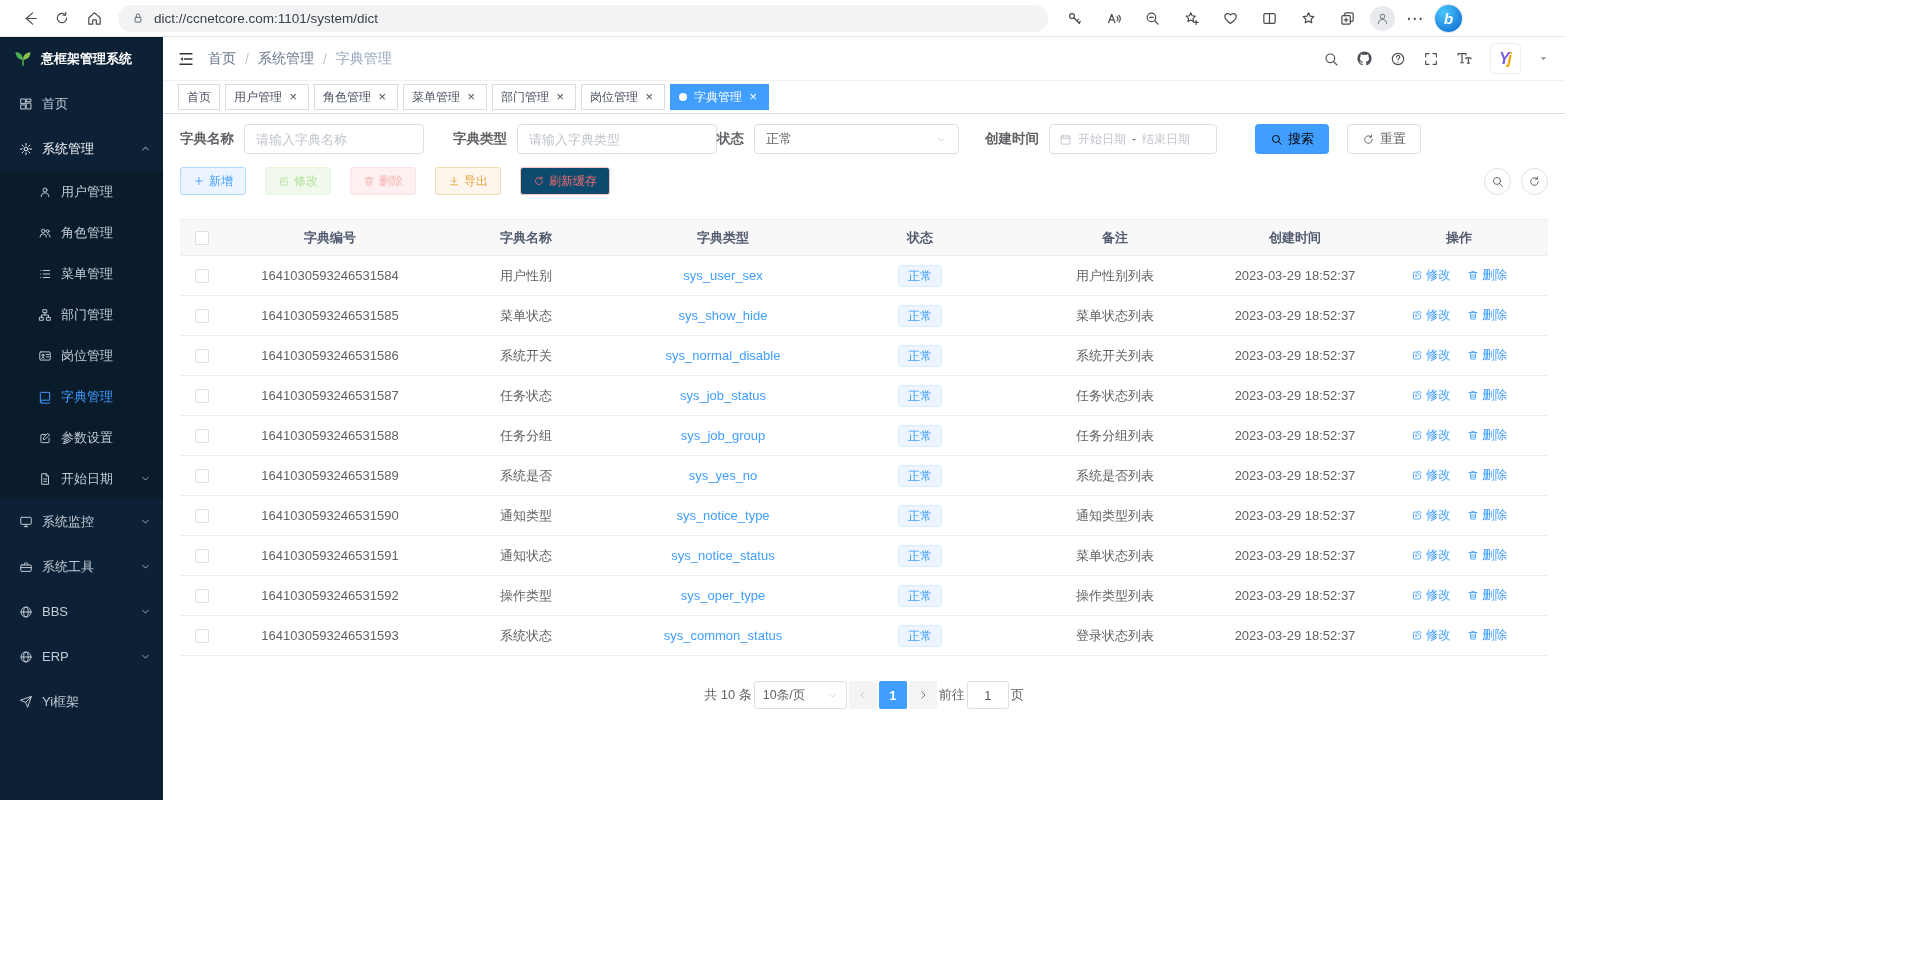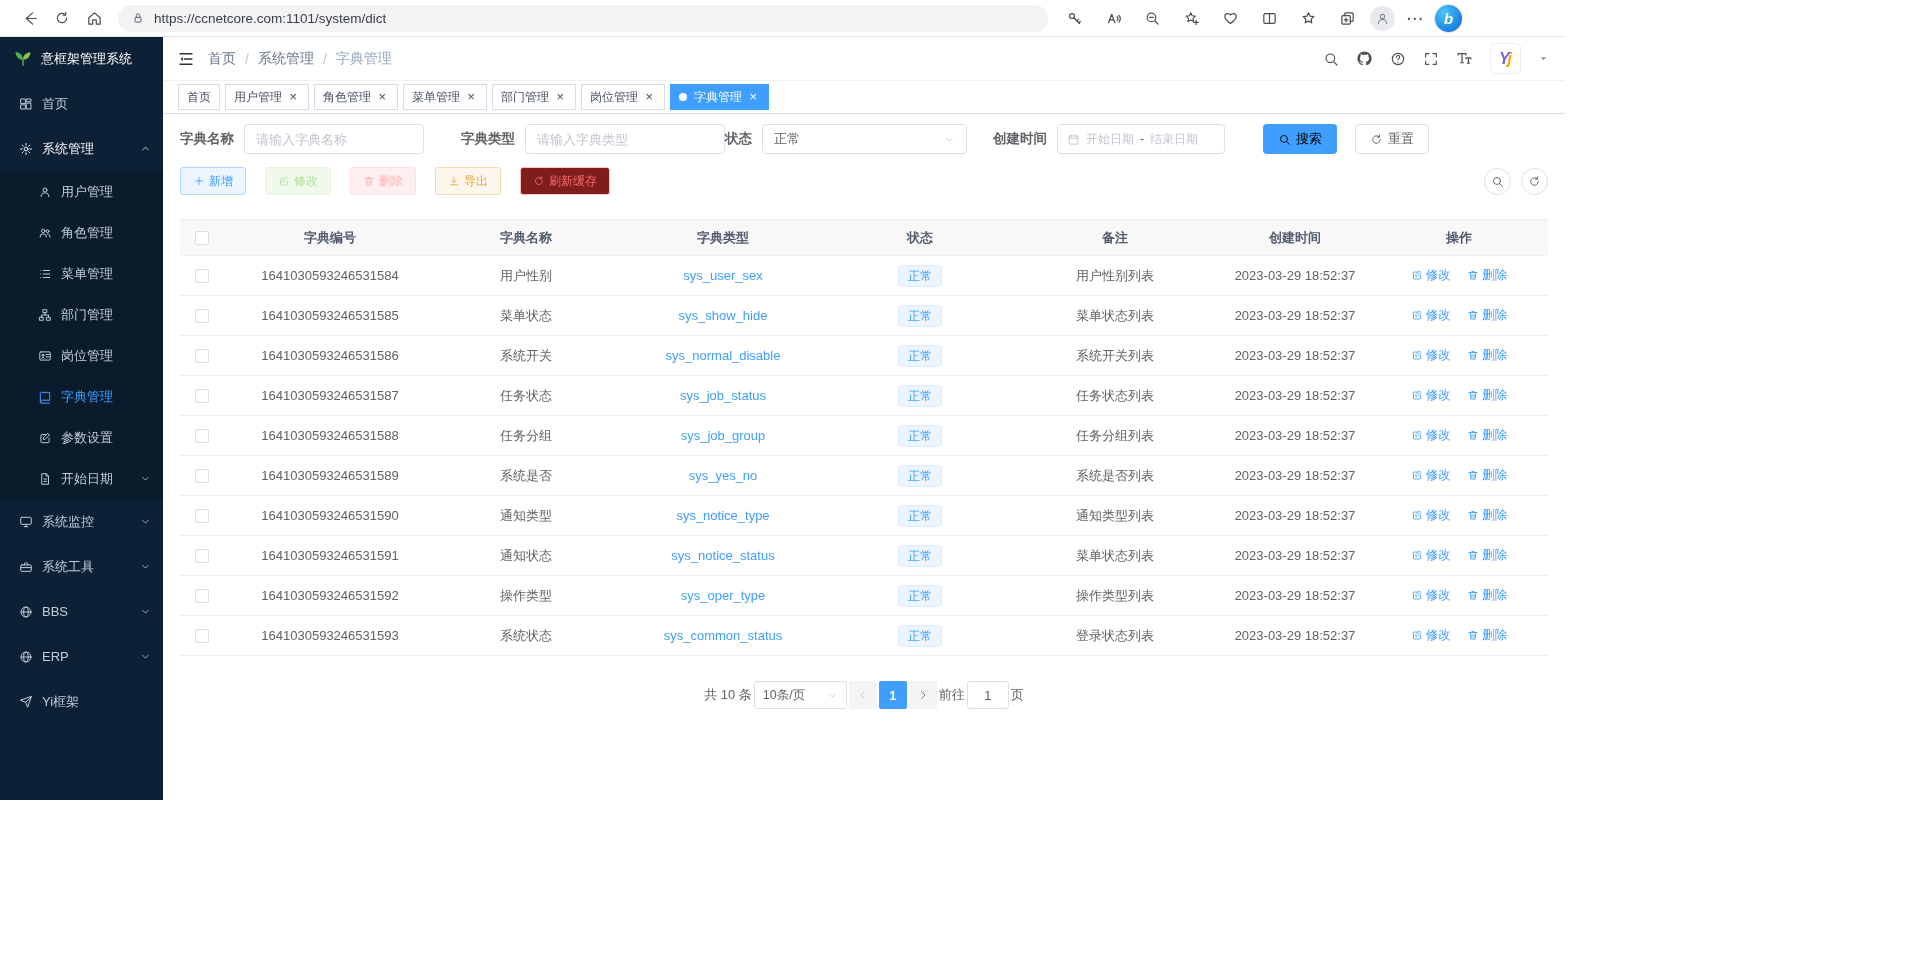--- a/index.html
+++ b/index.html
@@ -16,21 +16,21 @@
   .urlbar .url{font-size:13.5px;color:#3c3f43}
   .chrome-right{display:flex;align-items:center;margin-left:10px;gap:7px}
   .cavatar{width:25px;height:25px;border-radius:50%;background:#e8eaed;display:flex;align-items:center;justify-content:center;color:#80868b;cursor:pointer}
   .ell{font-size:17px;color:#494c50;letter-spacing:1px;cursor:pointer;padding:0 4px}
   .bing{width:27px;height:27px;border-radius:50%;background:radial-gradient(circle at 32% 28%,#49c7ff,#0b63ce);display:flex;align-items:center;justify-content:center;color:#fff;font-weight:bold;font-size:15px;font-style:italic;cursor:pointer;box-shadow:0 0 0 1px #e3e7ee}
 
   
   .app{display:flex;height:763px}
   .sidebar{width:163px;background:#0c2135;flex-shrink:0}
   .logo{height:44px;display:flex;align-items:center;gap:8px;padding-left:13px;cursor:pointer}
-  .logo span{color:#fff;font-size:13px;font-weight:normal;white-space:nowrap}
+  .logo span{color:#fff;font-size:13px;font-weight:bold;white-space:nowrap}
   .mitem{height:45px;display:flex;align-items:center;gap:9px;padding:0 12px 0 19px;color:#c3cbd6;font-size:13px;cursor:pointer;white-space:nowrap}
   .mitem.open{color:#f4f6f9}
   .mitem .chev{margin-left:auto}
   .submenu{background:#0a1b2b}
   .smitem{height:41px;display:flex;align-items:center;gap:9px;padding:0 12px 0 38px;color:#c3cbd6;font-size:13px;cursor:pointer;white-space:nowrap}
   .smitem.active{color:#409eff}
   .smitem .chev{margin-left:auto}
 
   .main{flex:1;min-width:0;display:flex;flex-direction:column;background:#fff}
   .navbar{height:44px;display:flex;align-items:center;padding:0 16px 0 14px;border-bottom:1px solid #eef0f4}
@@ -52,37 +52,37 @@
   .tag .x{font-size:13px;line-height:14px;width:14px;text-align:center;border-radius:50%}
   .tag.active{background:#409eff;border-color:#409eff;color:#fff}
   .tag.active::before{content:"";width:8px;height:8px;border-radius:50%;background:#fff;margin-right:3px}
 
   
   .content{flex:1;padding:10px 17px 0 17px;display:flex;flex-direction:column}
   .filters{display:flex;align-items:center}
   .f-label{font-size:13.5px;font-weight:bold;color:#606266;margin-right:10px;white-space:nowrap}
   .f-input{height:30px;border:1px solid #dcdfe6;border-radius:4px;padding:0 11px;font-size:13px;color:#606266;font-family:inherit;outline:none}
   .f-input::placeholder{color:#c0c4cc}
-  .in-name{width:180px;margin-right:37px}
+  .in-name{width:180px;margin-right:29px}
   .in-type{width:200px;}
   .sel{width:205px;height:30px;border:1px solid #dcdfe6;border-radius:4px;display:flex;align-items:center;padding:0 11px;font-size:13px;color:#606266;cursor:pointer;margin-right:26px}
   .sel .caret{margin-left:auto;color:#c0c4cc;display:flex}
   .drange{width:168px;height:30px;border:1px solid #dcdfe6;border-radius:4px;display:flex;align-items:center;gap:6px;padding:4px 9px;font-size:12px;color:#c0c4cc;cursor:pointer;margin-right:38px}
   .drange .dsep{color:#606266}
   .btn{height:30px;border-radius:4px;font-size:13px;display:inline-flex;align-items:center;gap:5px;padding:0 14px;border:1px solid transparent;cursor:pointer;font-family:inherit;white-space:nowrap}
   .btn-search{background:#409eff;color:#000000;margin-right:18px}
   .btn-reset{background:#fff;border-color:#dcdfe6;color:#606266}
 
   .toolbar{display:flex;align-items:center;margin-top:13px}
   .tbtn{height:28px;border-radius:3px;font-size:12px;display:inline-flex;align-items:center;gap:4px;padding:0 12px;border:1px solid;cursor:pointer;font-family:inherit;margin-right:19px;white-space:nowrap}
   .tb-add{background:#ecf5ff;border-color:#b3d8ff;color:#409eff}
   .tb-edit{background:#f0f9eb;border-color:#e8f5dd;color:#b3e19d;cursor:not-allowed}
   .tb-del{background:#fef0f0;border-color:#fde2e2;color:#f8b4b4;cursor:not-allowed}
   .tb-exp{background:#fdf6ec;border-color:#f5dab1;color:#e6a23c}
-  .tb-cache{background:#7f1d1d;border-color:#fbc4c4;color:#f56c6c}
+  .tb-cache{background:#0c4a6e;border-color:#fbc4c4;color:#f56c6c}
   .tool-right{margin-left:auto;display:flex;gap:10px}
   .circ{width:27px;height:27px;border-radius:50%;border:1px solid #dcdfe6;background:#fff;display:flex;align-items:center;justify-content:center;color:#5a5e66;cursor:pointer}
 
   table{width:100%;border-collapse:collapse;table-layout:fixed;margin-top:24px;border-top:1px solid #ebeef5}
   thead th{background:#f8f8f9;height:36px;font-size:13px;font-weight:bold;color:#515a6e;text-align:center;border-bottom:1px solid #ebeef5}
   tbody td{height:40px;font-size:13px;color:#606266;text-align:center;border-bottom:1px solid #ebeef5;overflow:hidden;white-space:nowrap}
   .checkbox{display:inline-block;width:14px;height:14px;border:1px solid #dcdfe6;border-radius:2px;background:#fff;vertical-align:middle;cursor:pointer}
   .tlink{color:#409eff;cursor:pointer;text-decoration:none}
   .badge{display:inline-block;padding:3px 9px;background:#ecf5ff;border:1px solid #d9ecff;color:#409eff;font-size:12px;border-radius:4px;line-height:14px}
   .op{color:#409eff;font-size:12.5px;display:inline-flex;align-items:center;gap:3px;cursor:pointer;text-decoration:none}
@@ -287,21 +287,21 @@
       </button>
     <button class="cbtn">
         <svg class="ic" width="17" height="17">
           <use href="#i-home"></use>
         </svg>
       </button>
     <div class="urlbar">
       <svg class="ic" width="14" height="14">
           <use href="#i-lock"></use>
         </svg>
-      <span class="url">https://ccnetcore.com:1101/system/dict</span>
+      <span class="url">dict://ccnetcore.com:1101/system/dict</span>
     </div>
     <div class="chrome-right">
       <button class="cbtn">
           <svg class="ic" width="17" height="17">
             <use href="#i-key"></use>
           </svg>
         </button>
       <button class="cbtn">
           <svg class="ic" width="17" height="17">
             <use href="#i-readaloud"></use>

